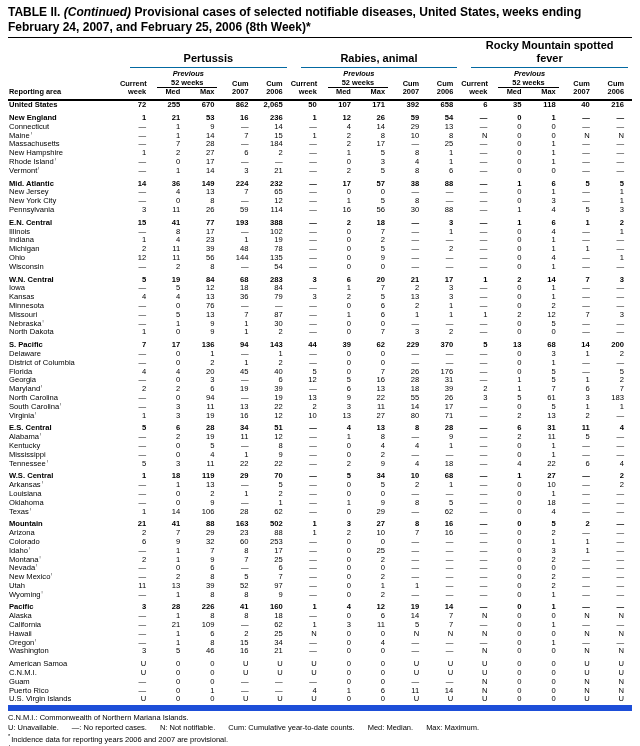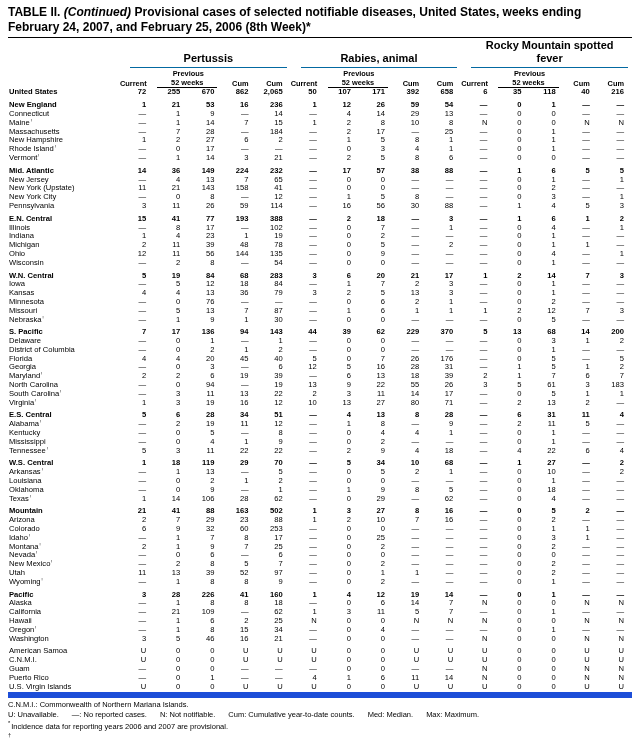--- a/index.html
+++ b/index.html
@@ -14,21 +14,21 @@
   .top-rule { border-top: 1px solid #000; margin-top: 3px; }
 
   table { border-collapse: collapse; table-layout: fixed; width: 624px; margin-top: 1px; }
   col.c-area { width: 112px; }
 
   thead th, thead td {
     font-size: 7.4px; font-weight: bold; padding: 0;
     vertical-align: bottom; line-height: 1.2; text-align: right;
   }
   thead .grp-label { border-bottom: 1px solid #0369a1; text-align: center; padding-bottom: 1px; margin: 0 4px 0 10px; font-size: 11px; }
-  thead .prev-cell { text-align: center; padding-top: 2px; }
+  thead .prev-cell { text-align: center; padding-top: 2px; font-style: italic; }
   thead .wk52 span { display: block; border-bottom: 1px solid #000; text-align: center; margin: 0 5px 0 3px; }
   thead .num-h { padding-right: 8px; }
   thead .area-h { text-align: left; padding-left: 1px; }
   thead tr.hdr-last th { border-bottom: 2px solid #000; padding-bottom: 2px; }
 
   tbody td {
     font-size: 7.6px; line-height: 1.16; padding: 0;
     white-space: nowrap; vertical-align: bottom;
   }
   tbody td.area { text-align: left; padding-left: 1px; overflow: hidden; }
@@ -116,20 +116,38 @@
           </th>
           <th class="num-h">Cum</th>
           <th class="num-h">Cum</th>
           <th class="num-h">Current</th>
           <th class="wk52" colspan="2">
             <span>52 weeks</span>
           </th>
           <th class="num-h">Cum</th>
           <th class="num-h">Cum</th>
         </tr>
+        <tr class="hdr-last">
+          <th class="area-h">Reporting area</th>
+          <th class="num-h">week</th>
+          <th class="num-h">Med</th>
+          <th class="num-h">Max</th>
+          <th class="num-h">2007</th>
+          <th class="num-h">2006</th>
+          <th class="num-h">week</th>
+          <th class="num-h">Med</th>
+          <th class="num-h">Max</th>
+          <th class="num-h">2007</th>
+          <th class="num-h">2006</th>
+          <th class="num-h">week</th>
+          <th class="num-h">Med</th>
+          <th class="num-h">Max</th>
+          <th class="num-h">2007</th>
+          <th class="num-h">2006</th>
+        </tr>
       </thead>
     <tbody>
         <tr class="bold">
           <td class="area">United States</td>
           <td class="num">72</td>
           <td class="num">255</td>
           <td class="num">670</td>
           <td class="num">862</td>
           <td class="num">2,065</td>
           <td class="num">50</td>
@@ -299,38 +317,20 @@
           <td class="num">0</td>
           <td class="num">—</td>
           <td class="num">—</td>
           <td class="num">—</td>
           <td class="num">0</td>
           <td class="num">1</td>
           <td class="num">—</td>
           <td class="num">1</td>
         </tr>
         <tr>
-          <td class="area">New York (Upstate)</td>
-          <td class="num">11</td>
-          <td class="num">21</td>
-          <td class="num">143</td>
-          <td class="num">158</td>
-          <td class="num">41</td>
-          <td class="num">—</td>
-          <td class="num">0</td>
-          <td class="num">0</td>
-          <td class="num">—</td>
-          <td class="num">—</td>
-          <td class="num">—</td>
-          <td class="num">0</td>
-          <td class="num">2</td>
-          <td class="num">—</td>
-          <td class="num">—</td>
-        </tr>
-        <tr>
           <td class="area">New York City</td>
           <td class="num">—</td>
           <td class="num">0</td>
           <td class="num">8</td>
           <td class="num">—</td>
           <td class="num">12</td>
           <td class="num">—</td>
           <td class="num">1</td>
           <td class="num">5</td>
           <td class="num">8</td>
@@ -565,20 +565,38 @@
           <td class="num">1</td>
           <td class="num">30</td>
           <td class="num">—</td>
           <td class="num">0</td>
           <td class="num">0</td>
           <td class="num">—</td>
           <td class="num">—</td>
           <td class="num">—</td>
           <td class="num">0</td>
           <td class="num">5</td>
+          <td class="num">—</td>
+          <td class="num">—</td>
+        </tr>
+        <tr>
+          <td class="area">North Dakota</td>
+          <td class="num">1</td>
+          <td class="num">0</td>
+          <td class="num">9</td>
+          <td class="num">1</td>
+          <td class="num">2</td>
+          <td class="num">—</td>
+          <td class="num">0</td>
+          <td class="num">7</td>
+          <td class="num">3</td>
+          <td class="num">2</td>
+          <td class="num">—</td>
+          <td class="num">0</td>
+          <td class="num">0</td>
           <td class="num">—</td>
           <td class="num">—</td>
         </tr>
         <tr class="bold sect">
           <td class="area">S. Pacific</td>
           <td class="num">7</td>
           <td class="num">17</td>
           <td class="num">136</td>
           <td class="num">94</td>
           <td class="num">143</td>

